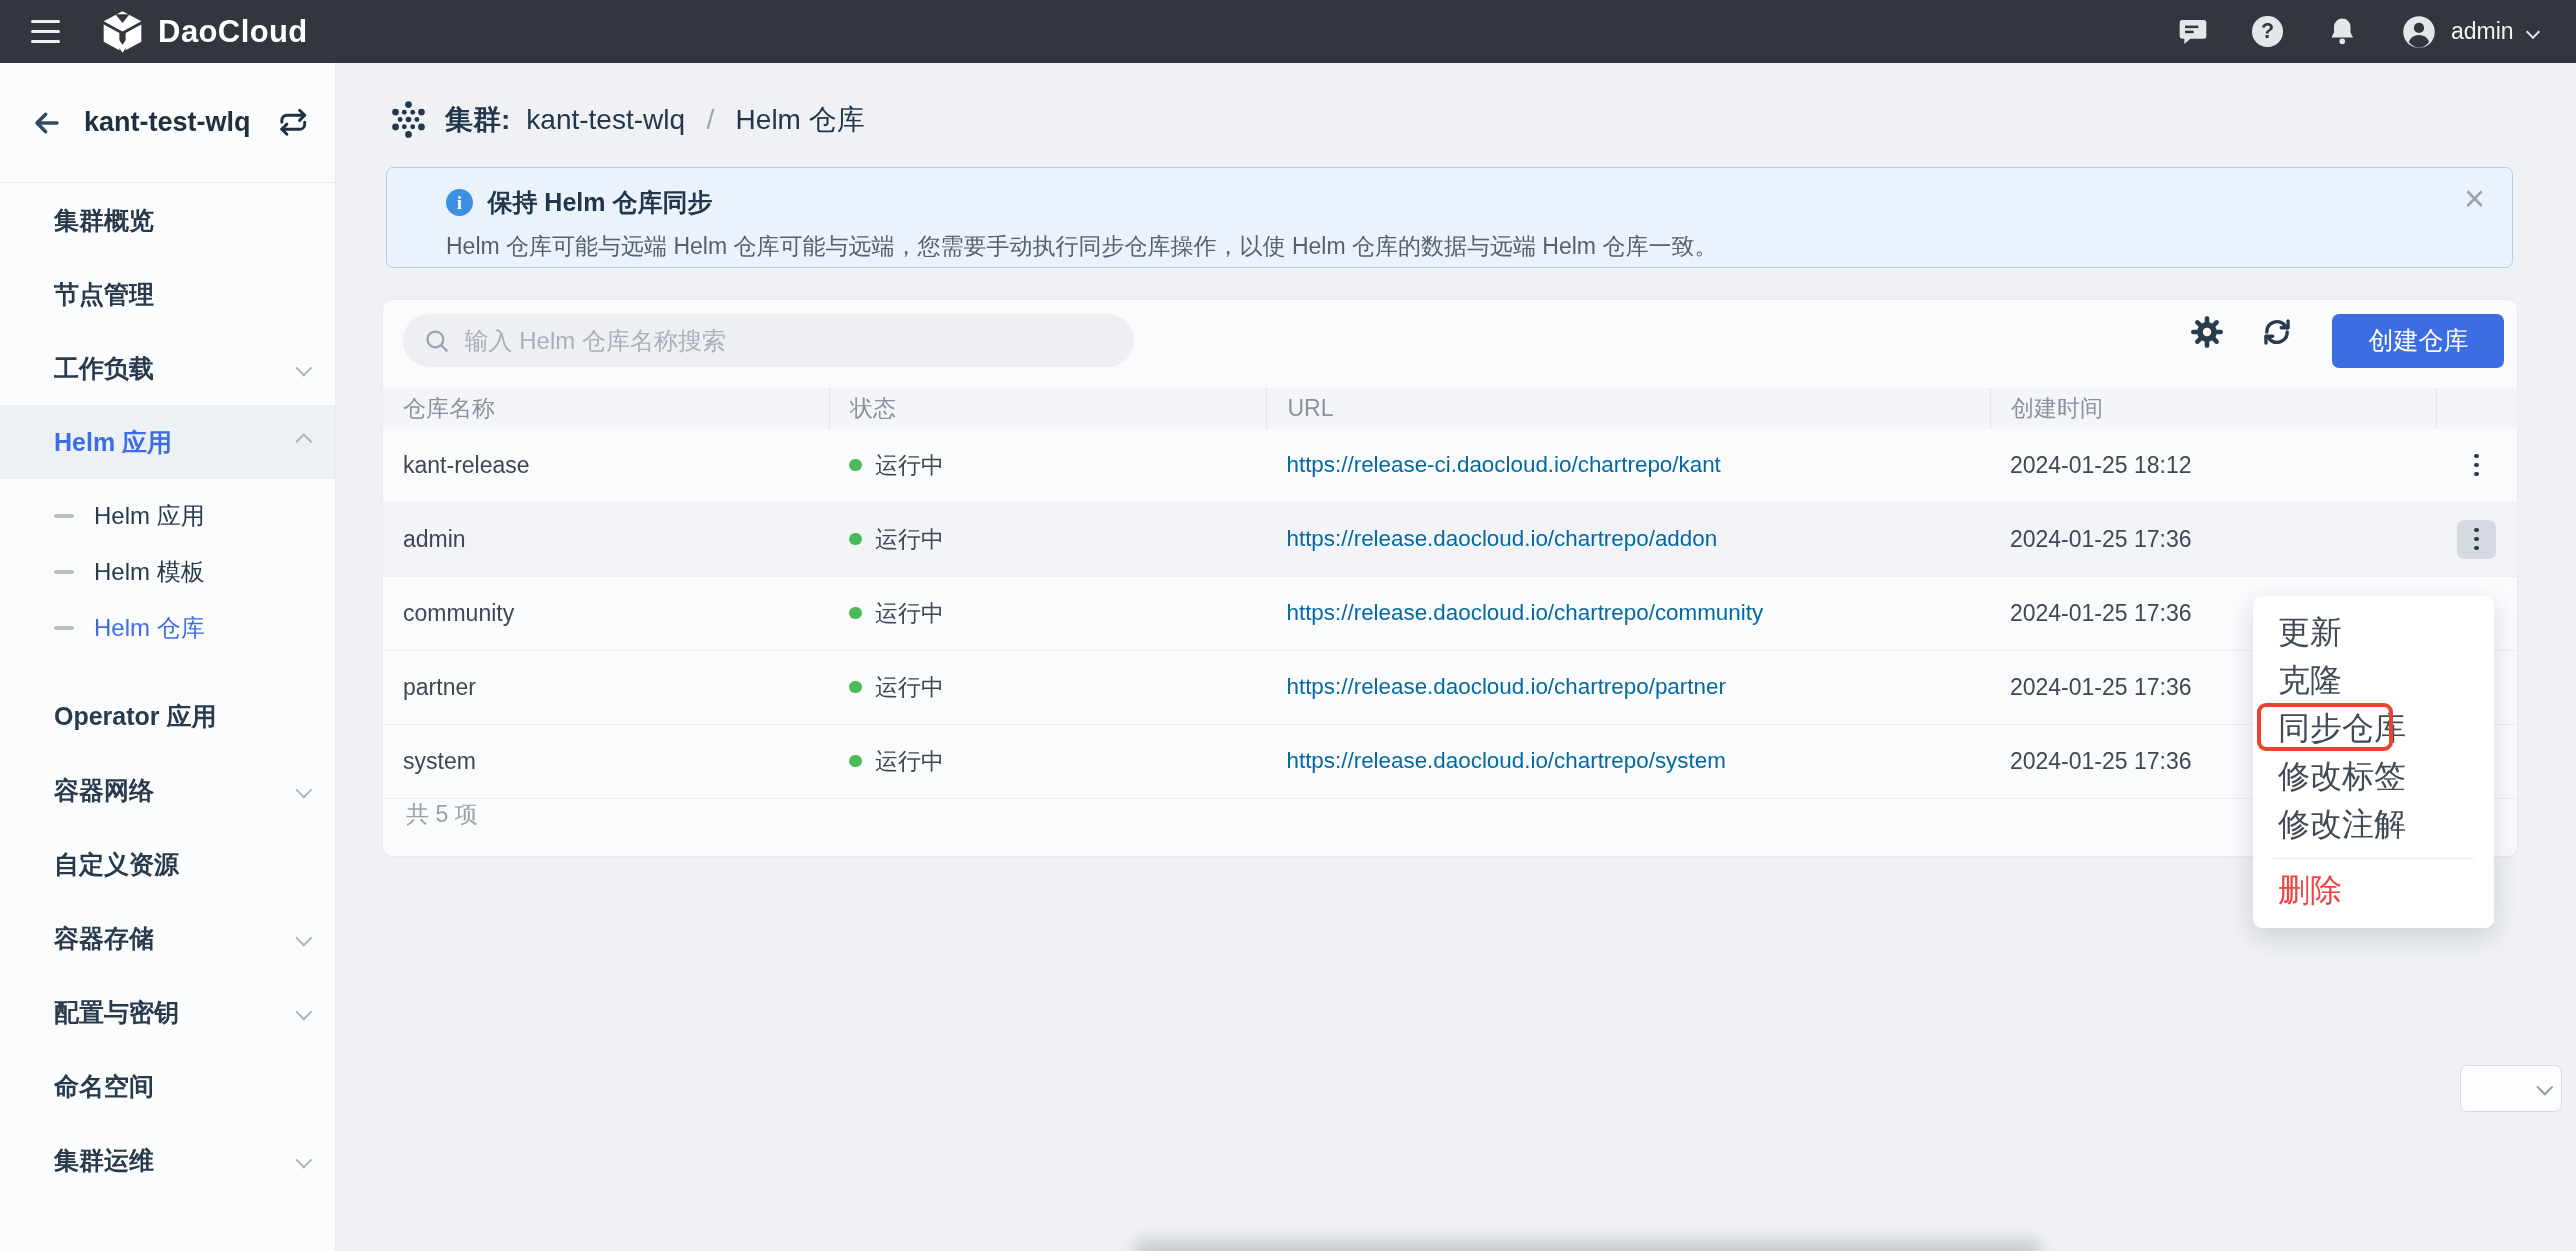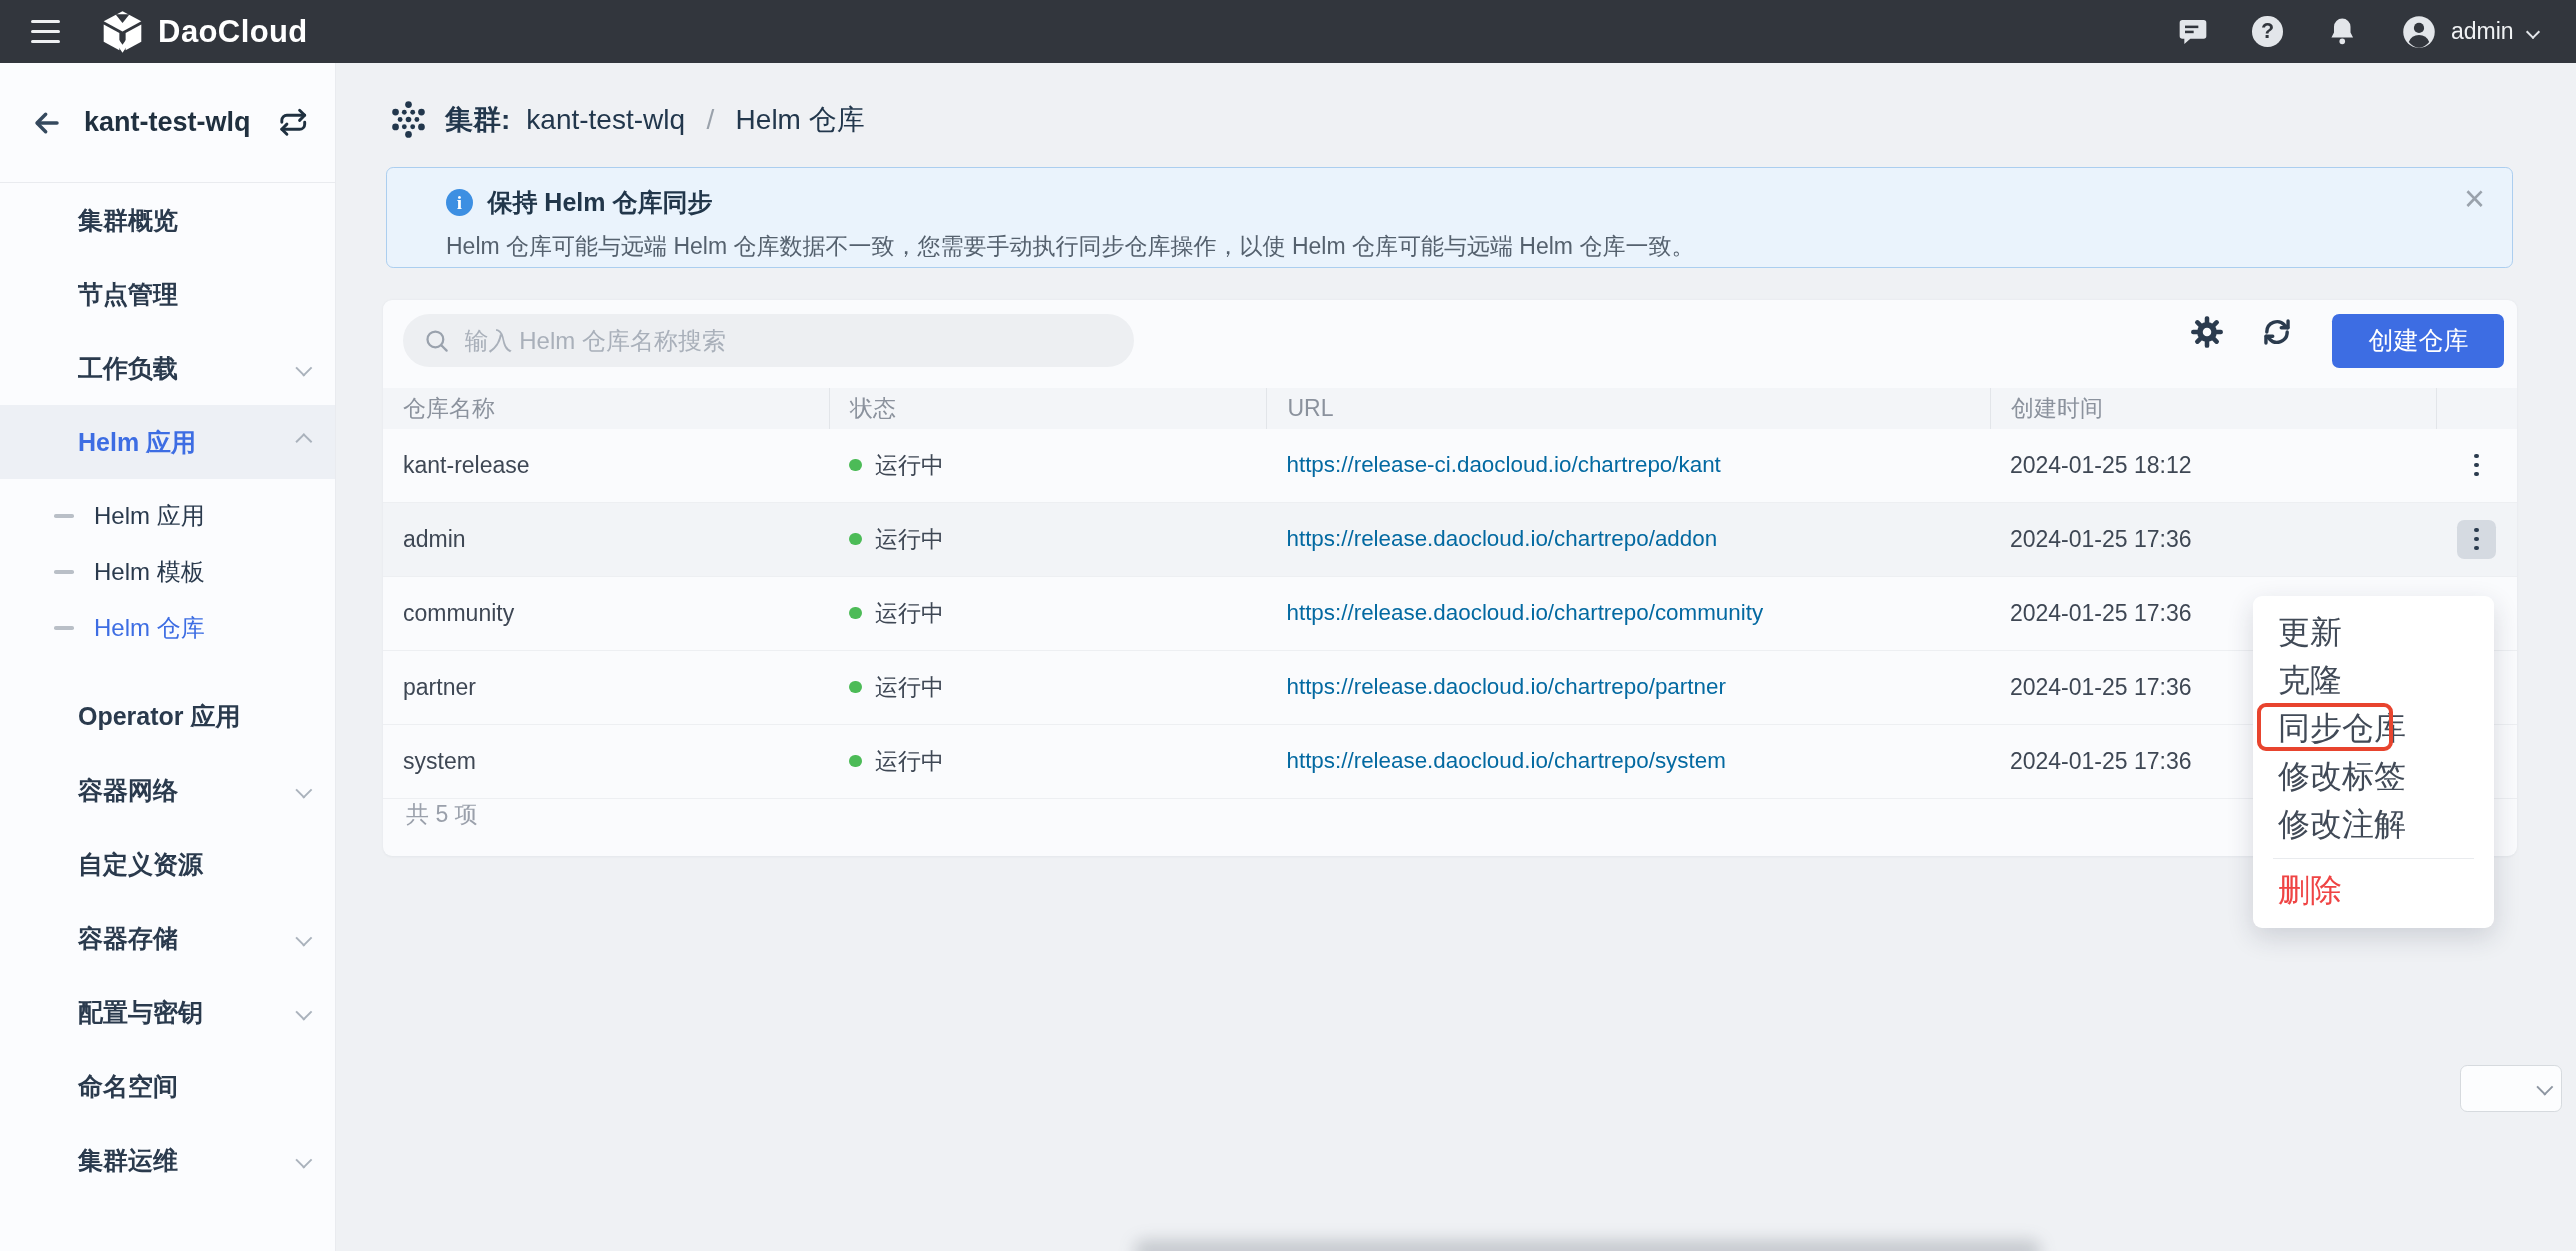--- a/index.html
+++ b/index.html
@@ -24,21 +24,21 @@
   .chev{display:inline-block;width:11.7px;height:11.7px;border-right:2.7px solid #aab2bc;border-bottom:2.7px solid #aab2bc;}
   .chev.down{transform:rotate(45deg);}
   .chev.up{transform:rotate(-135deg);}
   .chev.white{border-color:#e3e6ea;width:10px;height:10px;}
   
   .sidebar{position:absolute;left:0;top:63px;width:336px;bottom:0;background:#fbfcfe;border-right:0.9px solid #e9ebef;}
   .side-head{height:120px;display:flex;align-items:center;padding:0 27px 0 30.5px;border-bottom:0.9px solid #e9ebef;}
   .side-title{font-size:27px;font-weight:600;color:#20303f;margin-left:21.5px;}
   .side-sync{margin-left:auto;cursor:pointer;display:flex;}
   .back-btn{cursor:pointer;display:flex;}
-  .nav-item{height:74px;display:flex;align-items:center;padding:0 25px 0 78px;font-size:25px;font-weight:600;color:#2a3a4d;cursor:pointer;}
+  .nav-item{height:74px;display:flex;align-items:center;padding:0 25px 0 54px;font-size:25px;font-weight:600;color:#2a3a4d;cursor:pointer;}
   .nav-item .chev{margin-left:auto;}
   .nav-item.active-parent{background:#edf0f5;color:#3d6de3;}
   .sub-group{padding:9px 0 23px 0;}
   .sub-item{height:56px;display:flex;align-items:center;padding-left:54px;font-size:24px;font-weight:500;color:#2a3a4d;gap:20px;cursor:pointer;}
   .sub-item .dash{width:20px;height:3.6px;border-radius:1.8px;background:#b9bfc7;}
   .sub-item.active{color:#3d6de3;}
   
   .main{position:absolute;left:336px;top:63px;right:0;bottom:0;}
   .breadcrumb{display:flex;align-items:center;gap:16px;margin:36px 0 0 52px;font-size:28px;color:#22374c;}
   .bc-prefix{font-weight:700;}
@@ -247,21 +247,21 @@
       <span>kant-test-wlq</span>
       <span class="bc-sep">/</span>
       <span>Helm 仓库</span>
     </div>
 
     <div class="banner">
       <div class="banner-title-row">
         <span class="info-icon">i</span>
         <span class="banner-title">保持 Helm 仓库同步</span>
       </div>
-      <div class="banner-body">Helm 仓库可能与远端 Helm 仓库数据不一致，您需要手动执行同步仓库操作，以使 Helm 仓库可能与远端 Helm 仓库一致。</div>
+      <div class="banner-body">Helm 仓库可能与远端 Helm 仓库可能与远端，您需要手动执行同步仓库操作，以使 Helm 仓库的数据与远端 Helm 仓库一致。</div>
       <span class="banner-close">×</span>
     </div>
 
     <div class="card">
       <div class="toolbar">
         <div class="search">
           <span style="display:flex;">
             <svg width="27" height="27" viewBox="0 0 24 24" fill="none" stroke="#9aa2ad" stroke-width="2">
               <circle cx="11" cy="11" r="7"></circle>
                 <path d="M16.5 16.5 21 21" stroke-linecap="round"></path>

